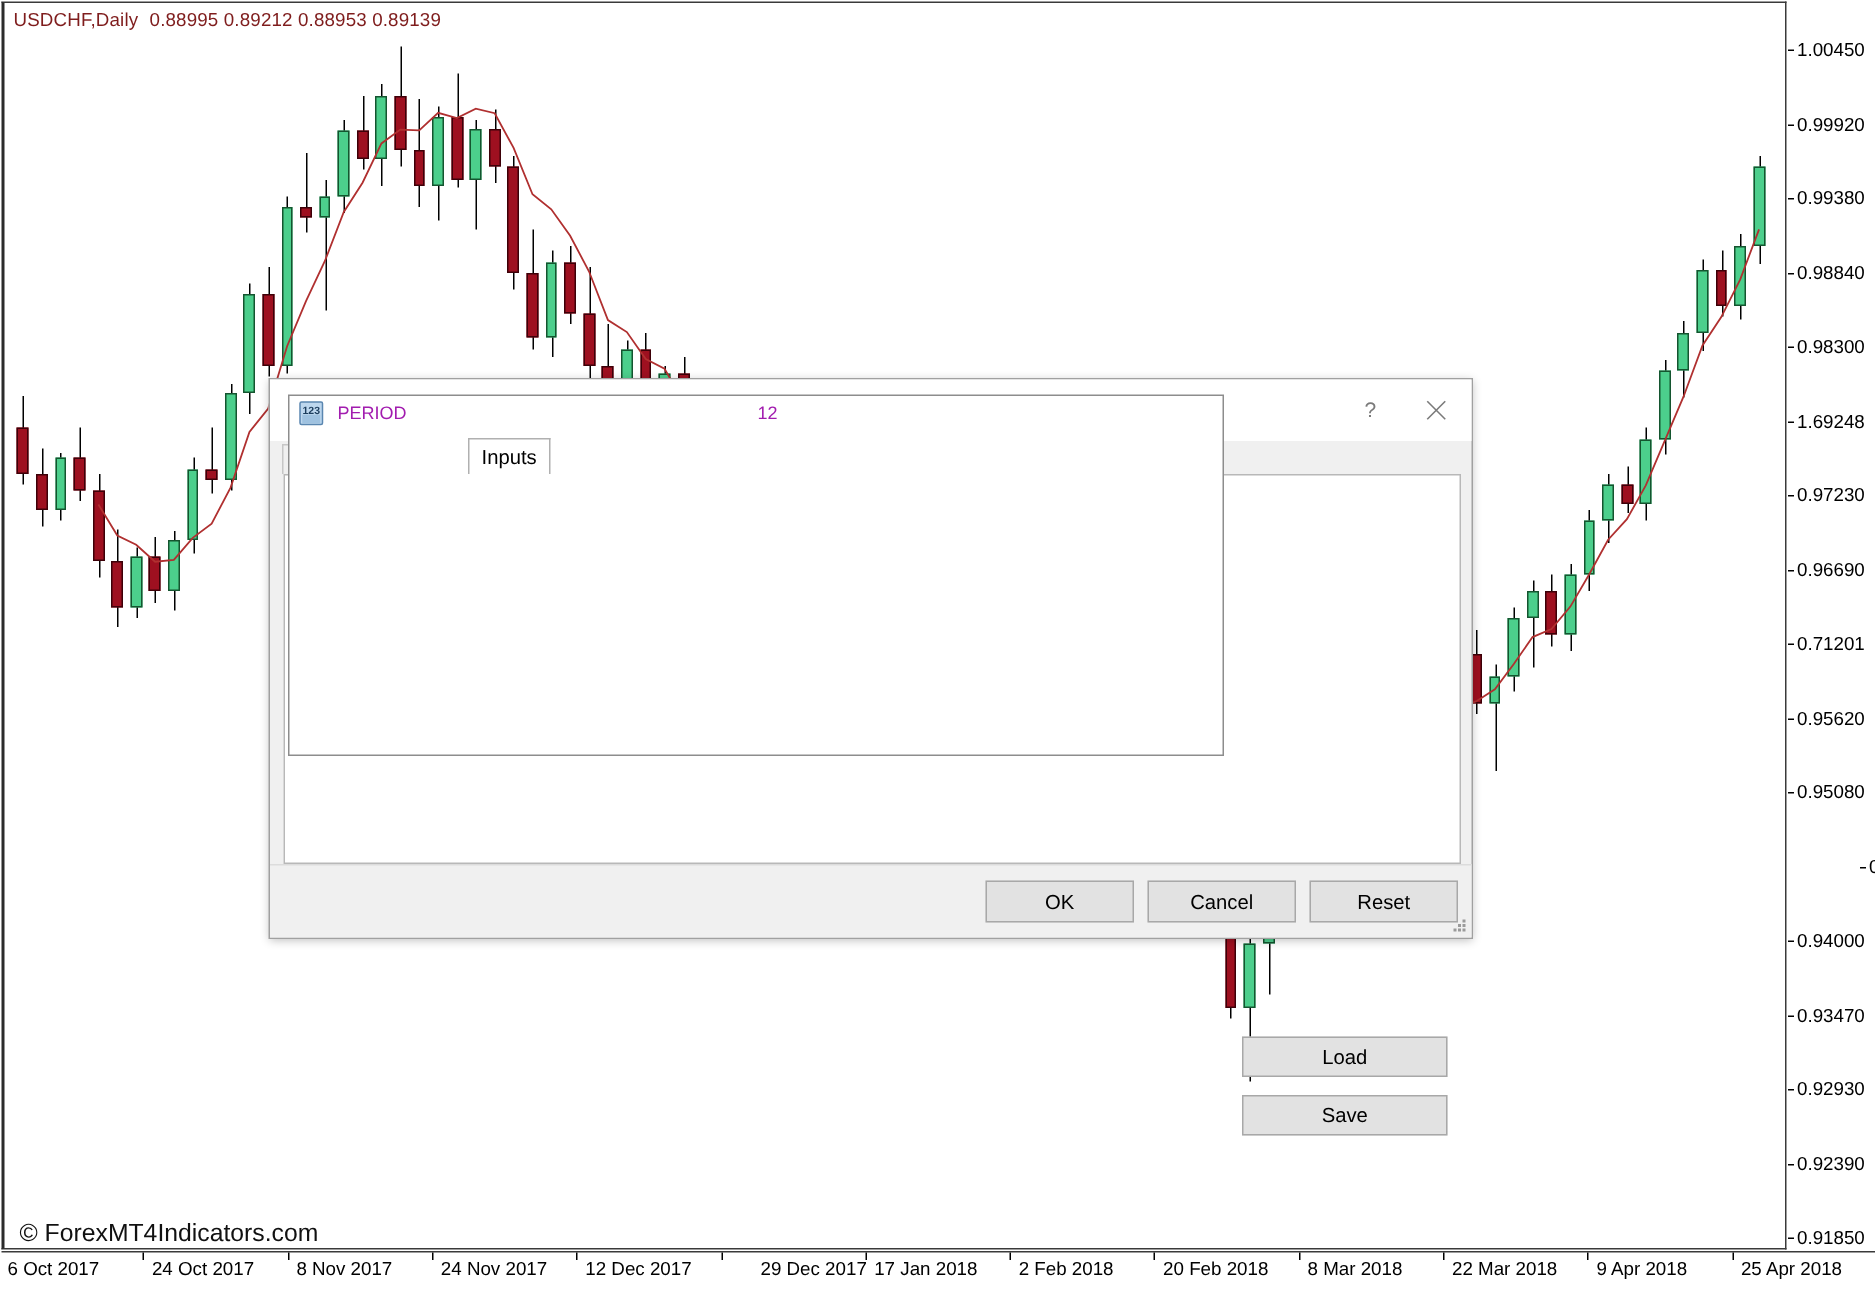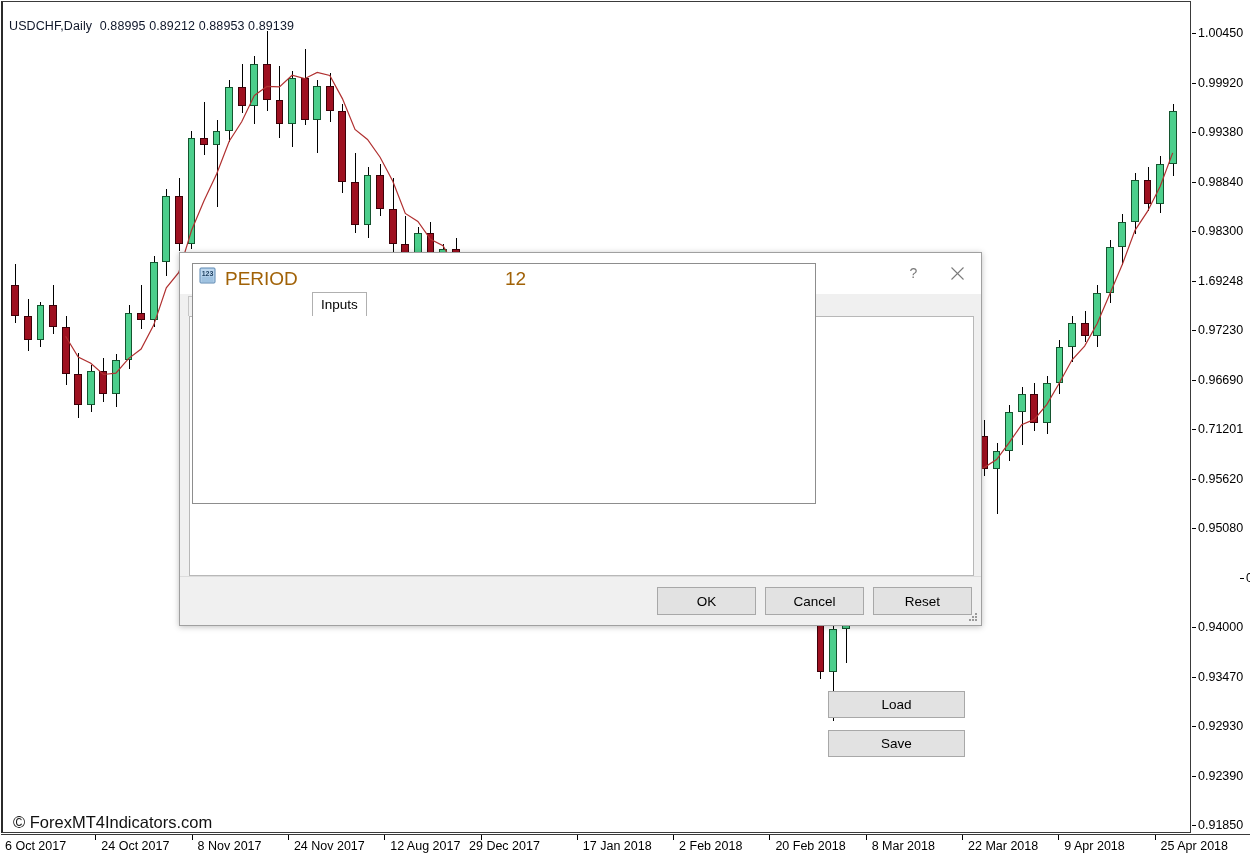--- a/index.html
+++ b/index.html
@@ -27,23 +27,23 @@
     left: 1px; top: 1px;
     width: 1190px; height: 832px;
     border: 1px solid #3a3a3a;
     border-left: 2px solid #2b2b2b;
     box-sizing: border-box;
     background: #ffffff;
     overflow: hidden;
   }
   #symbol-label {
     position: absolute;
-    left: 6px; top: 17px;
+    left: 6px; top: 4px;
     font-size: 12.5px;
-    color: #0f172a;
+    color: #7f1d1d;
     white-space: nowrap;
     letter-spacing: 0.1px;
   }
   #symbol-label .ohlc { margin-left: 4px; }
 
   #watermark {
     position: absolute;
     left: 10px; top: 811px;
     font-size: 16.5px;
     color: #111111;
@@ -215,22 +215,22 @@
     width: 1px; height: 100%;
     background: #d6d6d6;
   }
   .table-row {
     position: relative;
     height: 24px;
   }
   .cell {
     position: absolute;
     top: 4px;
-    font-size: 19px;
-    color: #a16207;
+    font-size: 12px;
+    color: #a21caf;
     white-space: nowrap;
   }
   .cell.c0 { left: 32px; }
   .cell.c1 { left: 312px; }
   .row-icon {
     position: absolute;
     left: 6px; top: 3px;
     width: 17px; height: 17px;
   }
 
@@ -498,23 +498,23 @@
     </div>
   <div id="time-scale">
       <div class="time-tick" style="left: 4px;">6 Oct 2017</div>
       <div class="time-sep" style="left: 94.3px;"></div>
       <div class="time-tick" style="left: 100.3px;">24 Oct 2017</div>
       <div class="time-sep" style="left: 190.6px;"></div>
       <div class="time-tick" style="left: 196.6px;">8 Nov 2017</div>
       <div class="time-sep" style="left: 286.9px;"></div>
       <div class="time-tick" style="left: 292.9px;">24 Nov 2017</div>
       <div class="time-sep" style="left: 383.2px;"></div>
-      <div class="time-tick" style="left: 389.2px;">12 Aug 2017</div>
+      <div class="time-tick" style="left: 389.2px;">12 Dec 2017</div>
       <div class="time-sep" style="left: 479.5px;"></div>
-      <div class="time-tick" style="left: 468px;">29 Dec 2017</div>
+      <div class="time-tick" style="left: 506px;">29 Dec 2017</div>
       <div class="time-sep" style="left: 575.8px;"></div>
       <div class="time-tick" style="left: 581.8px;">17 Jan 2018</div>
       <div class="time-sep" style="left: 672.1px;"></div>
       <div class="time-tick" style="left: 678.1px;">2 Feb 2018</div>
       <div class="time-sep" style="left: 768.4px;"></div>
       <div class="time-tick" style="left: 774.4px;">20 Feb 2018</div>
       <div class="time-sep" style="left: 864.7px;"></div>
       <div class="time-tick" style="left: 870.7px;">8 Mar 2018</div>
       <div class="time-sep" style="left: 961px;"></div>
       <div class="time-tick" style="left: 967px;">22 Mar 2018</div>

